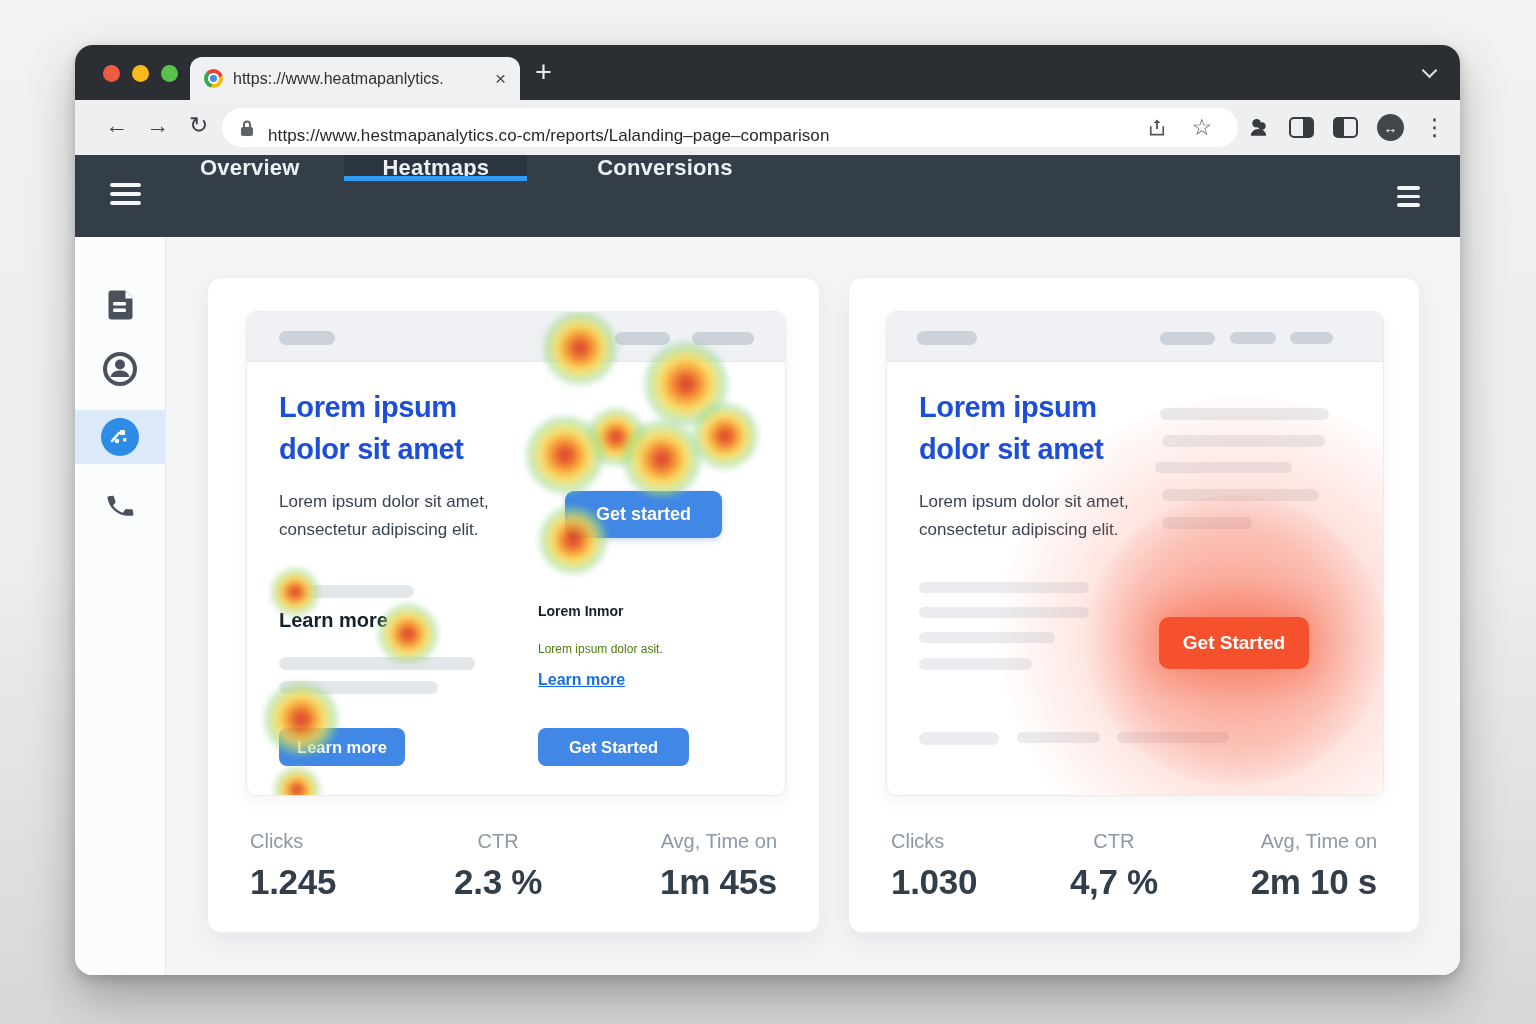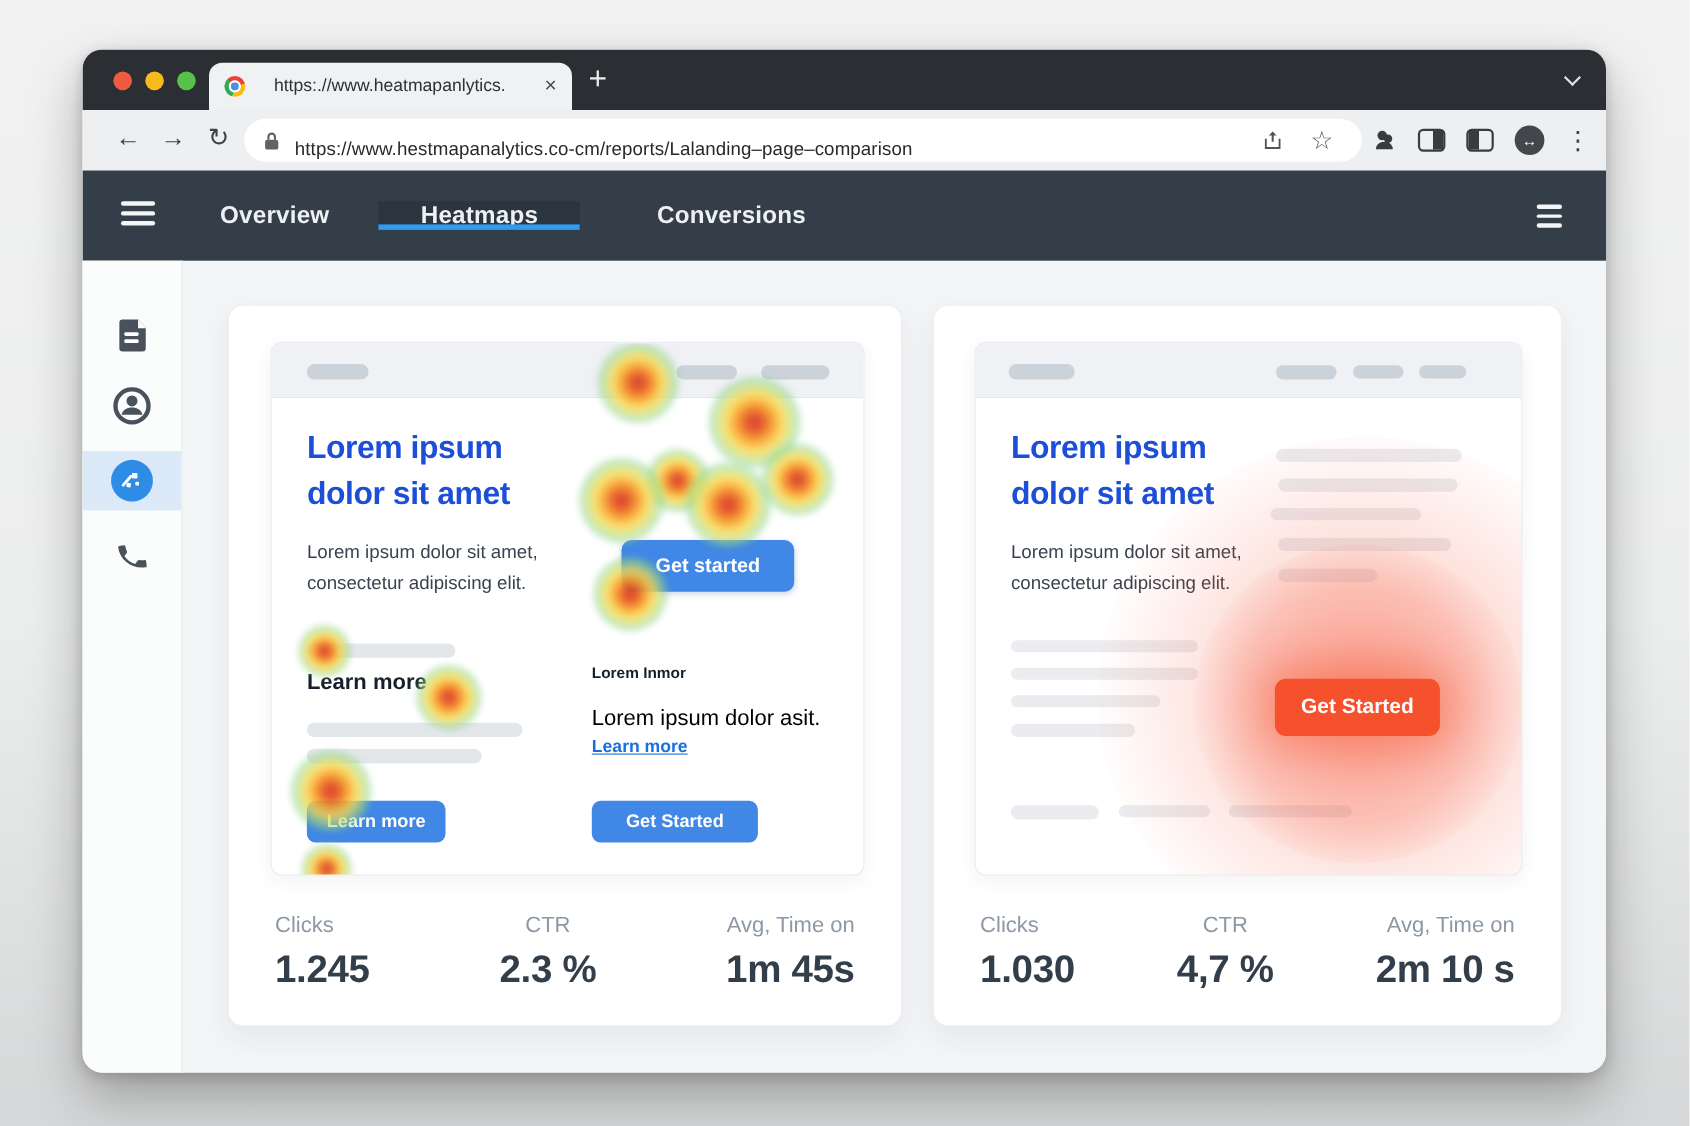--- a/index.html
+++ b/index.html
@@ -9,21 +9,21 @@
 
   
   .browser { position:absolute; left:75px; top:45px; width:1385px; height:930px;
              border-radius:18px; overflow:hidden; background:#fff;
              box-shadow:0 22px 48px rgba(0,0,0,.28), 0 4px 12px rgba(0,0,0,.16); }
 
   .titlebar { position:relative; height:55px; background:#2b2e32; }
   .lights { position:absolute; left:28px; top:20px; display:flex; gap:12px; }
   .light { width:17px; height:17px; border-radius:50%; }
   .tab { position:absolute; left:115px; top:12px; width:330px; height:43px; background:#f0f1f2;
-         border-radius:12px 12px 0 0; display:flex; align-items:center; padding:0 14px; gap:26px; }
+         border-radius:12px 12px 0 0; display:flex; align-items:center; padding:0 14px; gap:10px; }
   .favicon { width:19px; height:19px; border-radius:50%; flex:0 0 auto;
              background:conic-gradient(from -45deg,#ea4335 0 120deg,#fbbc05 0 240deg,#34a853 0 360deg);
              position:relative; }
   .favicon::after { content:""; position:absolute; inset:23%; background:#4a90e2;
                     border:2.5px solid #fff; border-radius:50%; }
   .tab-title { font-size:16px; color:#2e3134; white-space:nowrap; overflow:hidden; flex:1; }
   .tab-close { font-size:19px; color:#45484c; line-height:1; }
   .newtab { position:absolute; left:460px; top:12px; color:#e9eaeb; font-size:29px; font-weight:300; line-height:31px; }
   .tab-chevron { position:absolute; right:24px; top:20px; width:13px; height:13px; }
   .tab-chevron::before { content:""; position:absolute; left:1px; top:0; width:9px; height:9px;
@@ -44,21 +44,21 @@
                  display:flex; align-items:center; justify-content:center; font-size:14px; font-weight:bold; }
   .kebab { font-size:23px; color:#3d4044; }
 
   
   .navbar { position:relative; height:82px; background:#333e48; }
   .burger { display:flex; flex-direction:column; gap:5px; }
   .burger i { display:block; width:31px; height:4px; background:#f3f5f6; border-radius:2px; }
   .burger.left { position:absolute; left:35px; top:28px; }
   .burger.right { position:absolute; right:40px; top:31px; }
   .burger.right i { width:23px; height:3.5px; gap:4px; }
-  .nav-tabs { position:absolute; left:125px; top:0; height:82px; display:flex; align-items:center; }
+  .nav-tabs { position:absolute; left:125px; top:0; height:82px; display:flex; align-items:flex-start; }
   .nav-tab { display:flex; align-items:center; padding:0 38px; color:#eef1f4; font-size:22px;
              font-weight:bold; letter-spacing:.2px; position:relative; }
   .nav-tab.first { padding-left:0; padding-right:35px; }
   .nav-tab.active { background:#2a3540; margin-left:10px; }
   .nav-tab.active::after { content:""; position:absolute; left:0; right:0; bottom:0; height:5px; background:#2f9bf4; }
   .nav-tab.last { margin-left:32px; }
 
   
   .content { display:flex; height:838px; background:#f4f5f7; }
   .sidebar { position:relative; width:91px; background:#fbfcfc; border-right:1px solid #e7e9ec; }
@@ -83,21 +83,21 @@
 
   .mock h2 { position:absolute; left:32px; top:74px; font-size:29px; line-height:42px;
              color:#1d4ed8; letter-spacing:-.4px; font-weight:bold; }
   .mock .para { position:absolute; left:32px; top:176px; font-size:17px; line-height:28px; color:#39434f; }
 
   .btn { display:flex; align-items:center; justify-content:center; color:#fff; font-weight:bold; }
   .btn.blue { background:#4187e5; }
   .cta-main { position:absolute; left:318px; top:179px; width:157px; height:47px; border-radius:9px;
               font-size:18px; box-shadow:0 2px 6px rgba(40,90,180,.25); }
   .sub-heading { position:absolute; font-weight:bold; color:#16202c; }
-  .small-text { position:absolute; font-size:20px; color:#000000; }
+  .small-text { position:absolute; font-size:12px; color:#4d7c0f; }
   .link { position:absolute; font-size:16px; color:#1a6fe0; text-decoration:underline; font-weight:bold; }
   .btn-small { position:absolute; top:416px; height:38px; border-radius:8px; font-size:16.5px; }
   .btn-learn { left:32px; width:126px; }
   .btn-get { left:291px; width:151px; }
 
   .heat-spot { position:absolute; transform:translate(-50%,-50%); border-radius:50%; filter:blur(3px); z-index:5;
       background:radial-gradient(circle,
         rgba(214,42,34,.92) 0%, rgba(233,98,30,.92) 16%, rgba(248,166,42,.9) 30%,
         rgba(249,218,80,.82) 44%, rgba(180,219,110,.6) 58%, rgba(108,199,147,.38) 70%,
         rgba(150,214,224,.18) 82%, rgba(150,214,224,0) 95%); }

